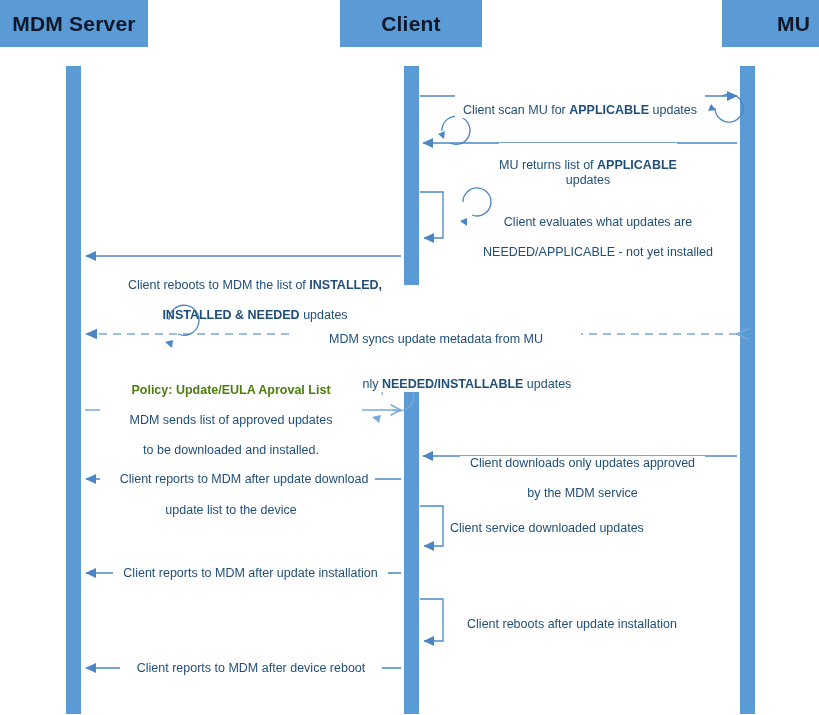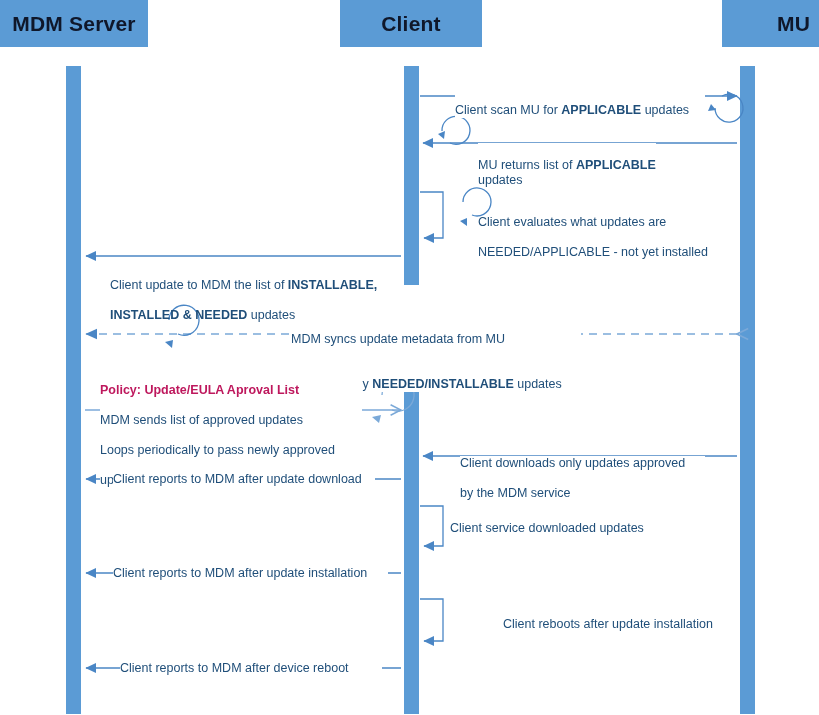--- a/index.html
+++ b/index.html
@@ -5,24 +5,24 @@
   html,body{margin:0;padding:0;background:#ffffff;}
   body{width:819px;height:715px;position:relative;overflow:hidden;
        font-family:"Liberation Sans",sans-serif;color:#1f3864;}
   #diagram{position:absolute;left:0;top:0;width:819px;height:715px;}
   .hdr{position:absolute;background:#5B9BD5;color:#0f172a;font-weight:bold;
        display:flex;align-items:center;justify-content:center;letter-spacing:.2px;}
   .hdr.h-mdm{left:0;top:0;width:148px;height:47px;font-size:21px;}
   .hdr.h-client{left:340px;top:0;width:142px;height:47px;font-size:21px;}
   .hdr.h-mu{left:676px;top:0;width:143px;height:47px;font-size:21px;margin-left:46px;}
   .lifeline{position:absolute;width:15px;background:#5B9BD5;}
-  .msg{position:absolute;font-size:12.5px;line-height:15px;text-align:left;
+  .msg{position:absolute;font-size:12.5px;line-height:15px;text-align:center;
        color:#1F4E79;white-space:pre-line;}
   .msg b{font-weight:bold;}
-  .policy{color:#be185d;font-weight:bold;}
+  .policy{color:#4d7c0f;font-weight:bold;}
   svg{position:absolute;left:0;top:0;width:819px;height:715px;overflow:visible;}
 </style>
 </head>
 <body>
 
 <div id="diagram">
 
   <div class="hdr h-mdm">
     <span>MDM Server</span>
   </div>
@@ -137,49 +137,50 @@
     <div>updates</div>
   </div>
 
   <div class="msg" style="left:478px;top:200px;width:240px;">
     <div>Client evaluates what updates are</div>
     <div>NEEDED/APPLICABLE - not yet installed</div>
   </div>
 
   <div class="msg" style="left:110px;top:248px;width:290px;">
     <div style="background:#fff;display:inline-block;">
-      <span>Client update to MDM the list of </span><b>INSTALLABLE,</b>
+      <span>Client reboots to MDM the list of </span><b>INSTALLED,</b>
     </div>
     <div>
       <b><b>INSTALLED &amp; NEEDED</b></b><span> updates</span>
     </div>
   </div>
 
   <div class="msg" style="left:291px;top:317px;width:290px;">
     <div style="background:#fff;">MDM syncs update metadata from MU</div>
     <div style="background:#fff;">
       <span>based on only </span><b>NEEDED/INSTALLABLE</b><span> updates</span>
     </div>
   </div>
 
   <div class="msg" style="left:100px;top:368px;width:262px;background:#fff;">
     <div class="policy">Policy: Update/EULA Aproval List</div>
     <div>MDM sends list of approved updates</div>
+    <div>to be downloaded and installed.</div>
     <div>Loops periodically to pass newly approved</div>
     <div>update list to the device</div>
   </div>
 
   <div class="msg" style="left:460px;top:441px;width:245px;">
     <div style="background:#fff;">Client downloads only updates approved</div>
     <div>by the MDM service</div>
   </div>
 
   <div class="msg" style="left:113px;top:472px;width:262px;background:#fff;">Client reports to MDM after update download</div>
 
   <div class="msg" style="left:450px;top:521px;width:220px;text-align:left;">Client service downloaded updates</div>
 
   <div class="msg" style="left:113px;top:566px;width:275px;background:#fff;">Client reports to MDM after update installation</div>
 
-  <div class="msg" style="left:457px;top:617px;width:230px;text-align:left;margin-left:46px;">Client reboots after update installation</div>
+  <div class="msg" style="left:457px;top:617px;width:230px;text-align:center;">Client reboots after update installation</div>
 
   <div class="msg" style="left:120px;top:661px;width:262px;background:#fff;">Client reports to MDM after device reboot</div>
 
 </div>
 
 </body></html>

